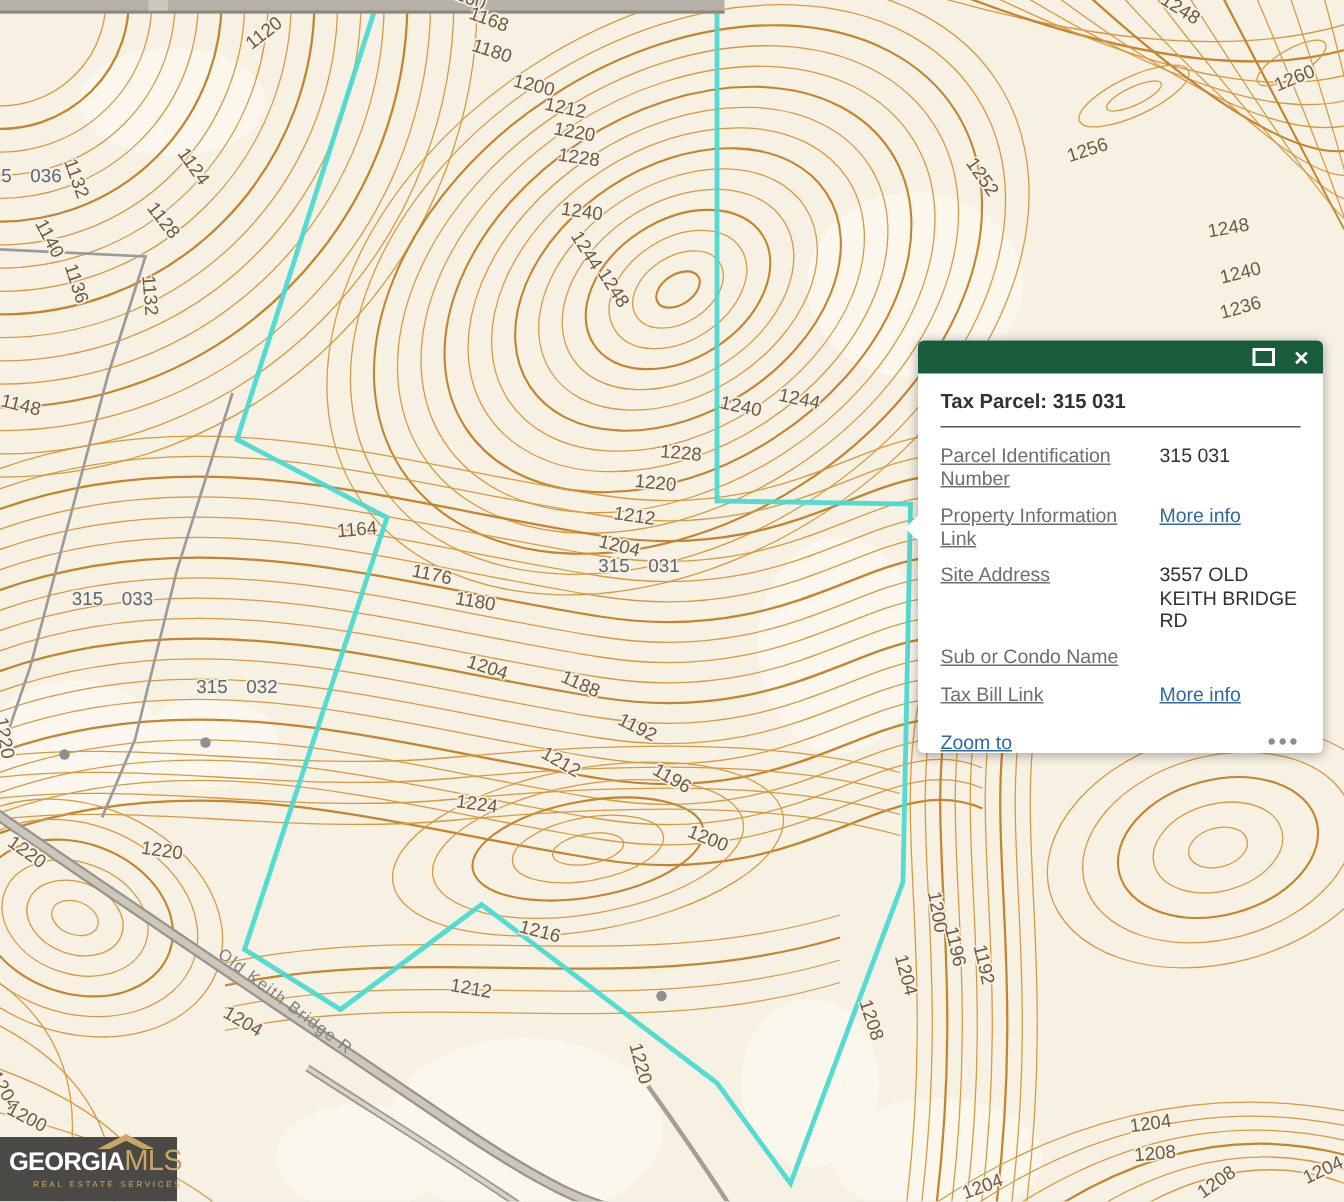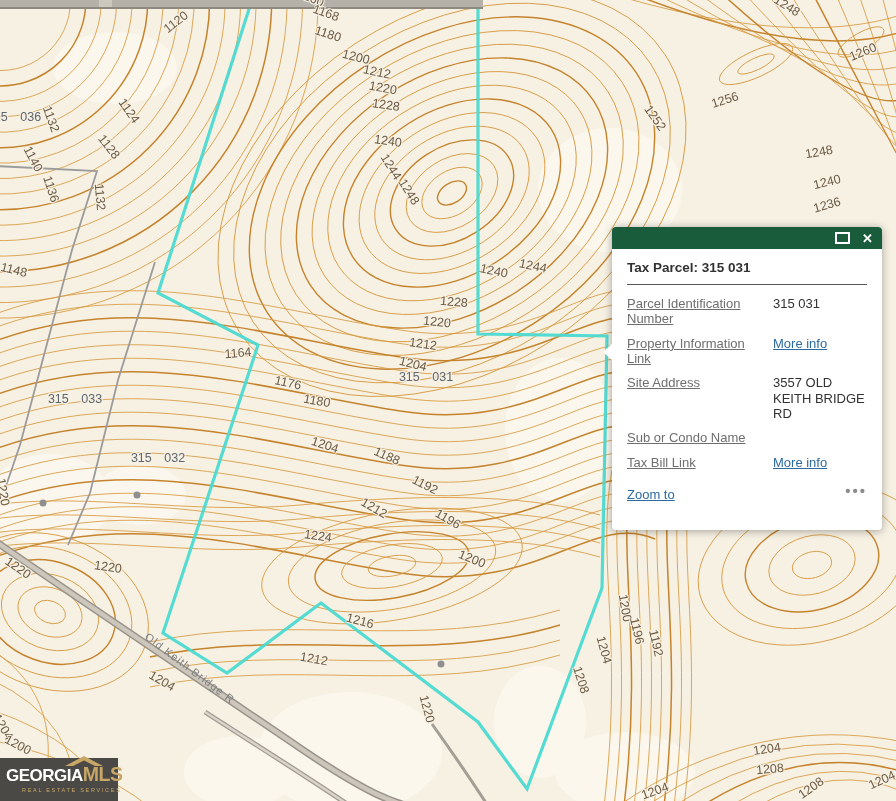--- a/index.html
+++ b/index.html
@@ -22,38 +22,38 @@
     border-bottom:2px solid #8d897f;}
   .top-road-gap{position:absolute;left:99px;top:0;width:13px;height:7px;background:#cdc8be;}
 
   
   .popup{position:absolute;left:612px;top:227px;width:270px;border-radius:4px;
     box-shadow:0 1px 8px rgba(0,0,0,.35);background:#fff;font-size:13px;}
   .popup-header{height:22px;background:#185c3c;border-radius:4px 4px 0 0;
     display:flex;align-items:center;justify-content:flex-end;padding-right:9px;gap:12px;}
   .dock-icon{width:11px;height:8px;border:2px solid #fff;display:inline-block;cursor:pointer;}
   .close-icon{color:#fff;font-size:13px;font-weight:bold;line-height:1;cursor:pointer;}
-  .popup-body{padding:11px 15px 28px 15px;color:#323232;}
+  .popup-body{padding:11px 15px 0 15px;color:#323232;}
   .popup-title{font-weight:bold;font-size:13.5px;color:#323232;}
   .popup-divider{border-bottom:1px solid #555;margin:9px 0 11px 0;}
   .prow{display:flex;margin-bottom:9px;line-height:1.18;}
   .plab{width:134px;color:#6e6e6e;flex:none;padding-right:12px;box-sizing:content-box;text-decoration:underline;}
   .pval{color:#323232;width:109px;}
   a.lnk{color:#2d6a9f;text-decoration:underline;cursor:pointer;}
-  .popup-footer{display:flex;justify-content:space-between;align-items:flex-start;margin-top:17px;}
+  .popup-footer{display:flex;justify-content:space-between;align-items:center;margin-top:17px;}
   .ellipsis{color:#8c8c8c;font-size:15px;letter-spacing:2px;font-weight:bold;cursor:pointer;line-height:.5;}
   .popup-pointer{position:absolute;left:-9px;top:116px;width:0;height:0;
     border-top:9px solid transparent;border-bottom:9px solid transparent;border-right:10px solid #fff;}
 
   
   .logo{position:absolute;left:0;top:758px;width:118px;height:43px;background:#4b4946;
     display:flex;flex-direction:column;justify-content:center;padding:2px 5px 3px 6px;box-sizing:border-box;}
   .logo-row{display:flex;align-items:baseline;position:relative;line-height:1;}
   .logo-georgia{color:#fff;font-weight:bold;font-size:17px;letter-spacing:-.5px;}
-  .logo-mls{color:#c7a666;font-weight:bold;font-size:19.5px;letter-spacing:-.5px;}
+  .logo-mls{color:#c7a666;font-weight:normal;font-size:19.5px;letter-spacing:-.5px;}
   .logo-roof{position:absolute;right:8px;top:-9px;}
   .logo-tagline{color:#c7a666;font-size:5.5px;letter-spacing:1.7px;margin-top:2px;margin-left:16px;white-space:nowrap;}
 </style>
 </head>
 <body>
 
 <div id="stage">
 
   <svg id="map-svg" width="896" height="801" viewBox="0 0 896 801">
 

